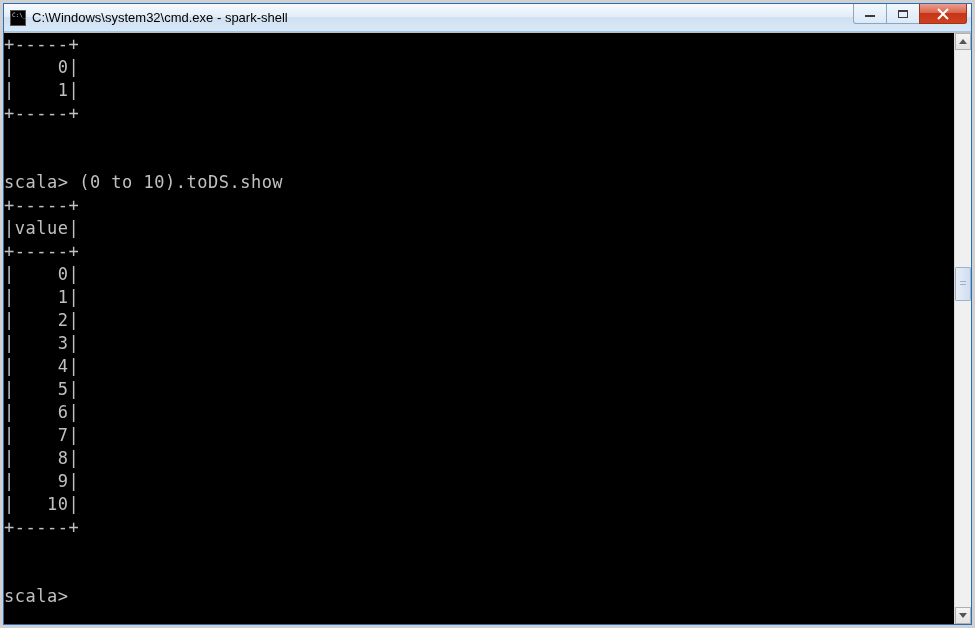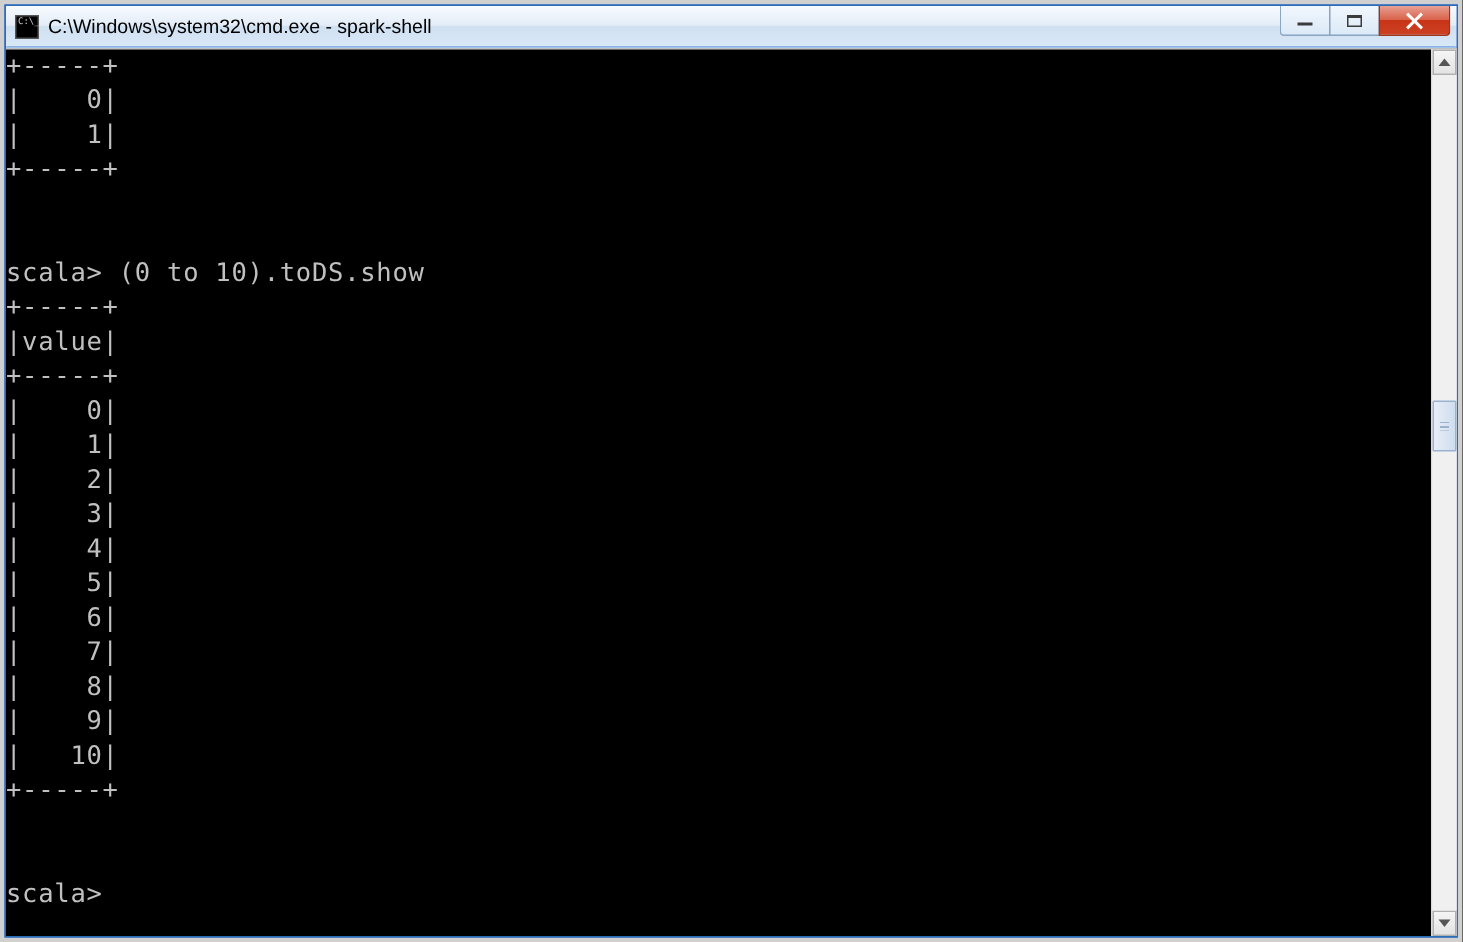--- a/index.html
+++ b/index.html
@@ -15,21 +15,21 @@
       position: relative;
       overflow: hidden;
     }
     .window {
       position: absolute;
       top: 3px;
       left: 3px;
       width: 969px;
       height: 622px;
       border: 1px solid #2a6fb5;
-      background: #1d4ed8;
+      background: #eab308;
       box-shadow: 0 0 0 1px rgba(255,255,255,0.5) inset;
     }
     .titlebar {
       height: 28px;
       background: linear-gradient(to bottom, #f7fbff 0%, #e3ecf7 48%, #cfe0f1 49%, #d9e8f7 100%);
       display: flex;
       align-items: center;
       border-bottom: 1px solid #9fc5e8;
       position: relative;
     }

